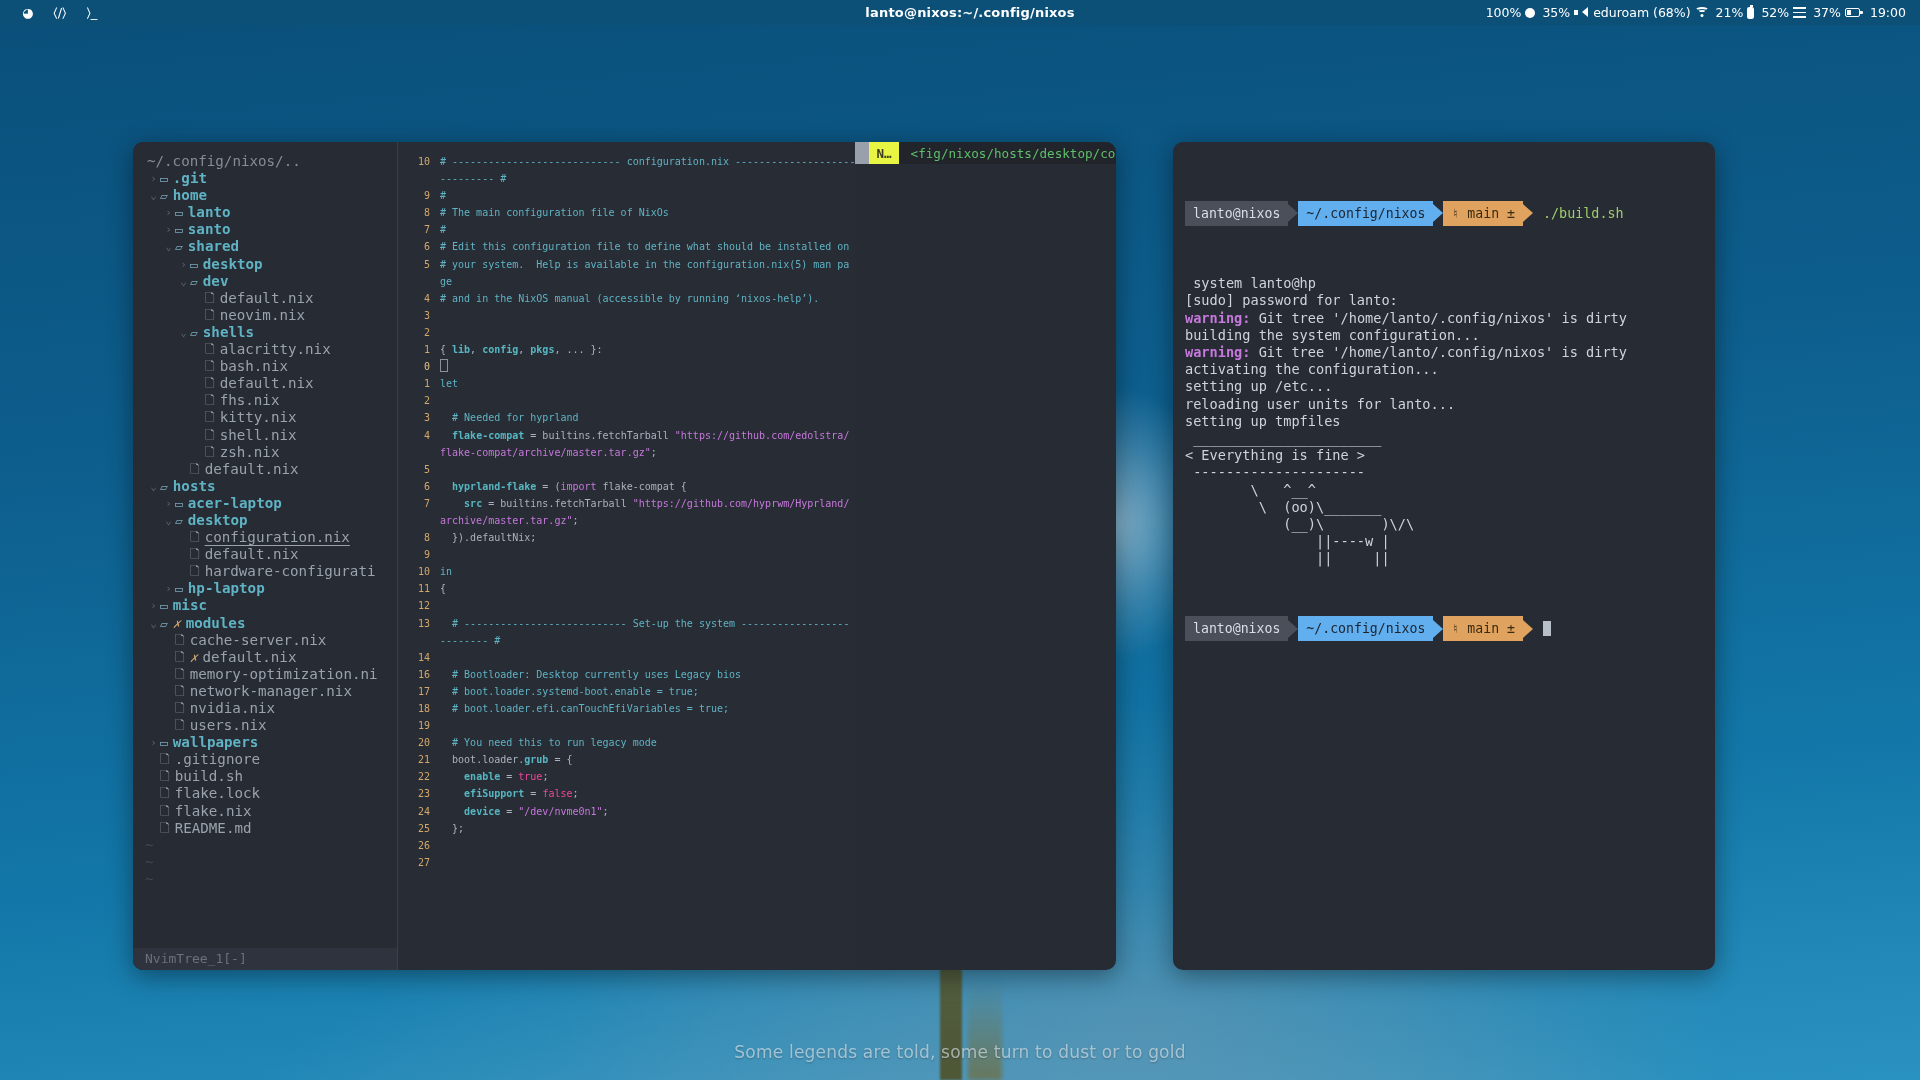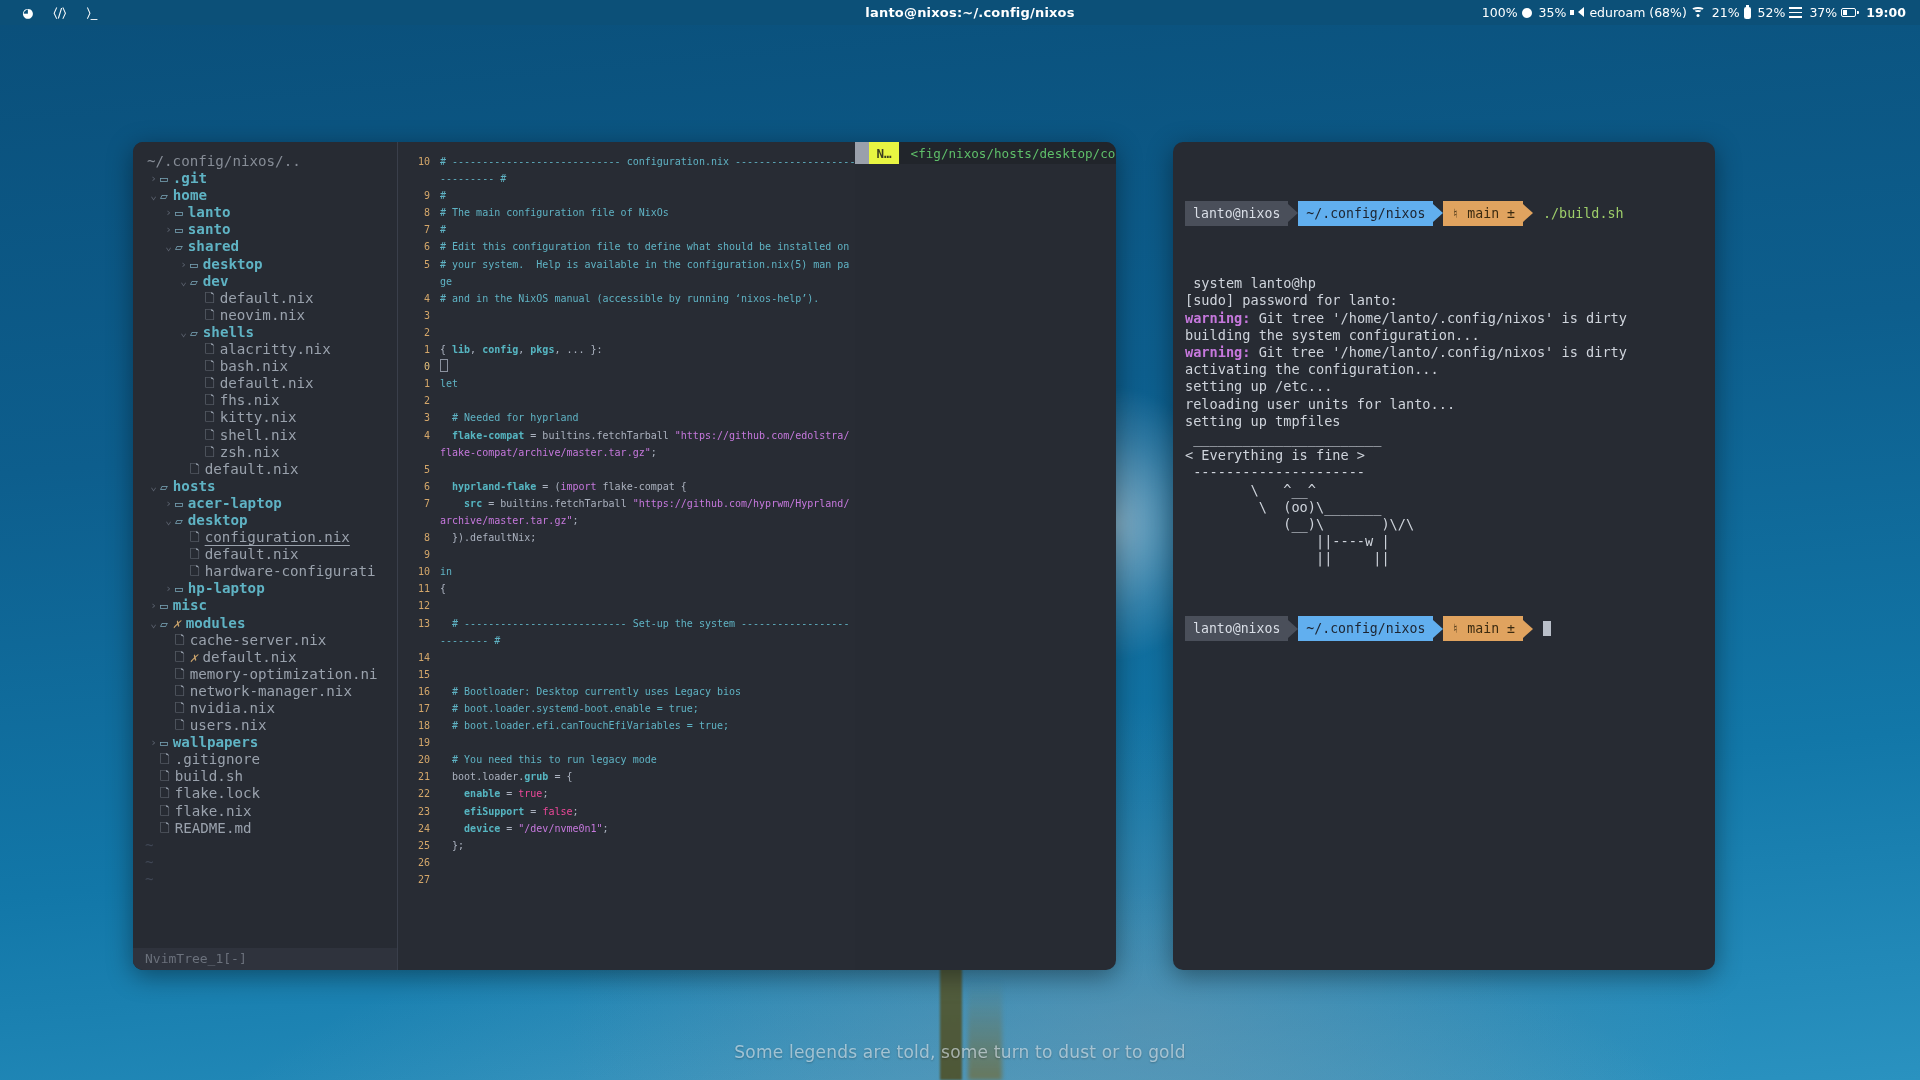--- a/index.html
+++ b/index.html
@@ -58,21 +58,21 @@
   #topbar-title{
     position:absolute; left:0; right:0; text-align:center;
     font-weight:bold; font-size:13px; letter-spacing:.2px;padding-left:20px;
   }
   #topbar-right{
     margin-left:auto; display:flex; align-items:center; gap:7px;
     padding-right:14px; position:relative; z-index:2;
   }
   .tb-item{ display:flex; align-items:center; gap:4px; white-space:nowrap; }
   .tb-val{ font-size:12.5px; }
-  #tb-clock{ font-weight:bold; font-size:12.5px; margin-left:3px; }
+  #tb-clock{ font-weight:normal; font-size:12.5px; margin-left:3px; }
 
   
   .ico-circle{ width:10px;height:10px;border-radius:50%;background:#fff;display:inline-block; }
   .ico-vol{ display:inline-block; width:12px;height:11px; position:relative; }
   .ico-vol:before{content:"";position:absolute;left:0;top:3px;width:4px;height:5px;background:#fff;}
   .ico-vol:after{content:"";position:absolute;left:3px;top:0;border:5px solid transparent;border-right:6px solid #fff;}
   .ico-wifi{ display:inline-block;width:14px;height:11px;position:relative;}
   .ico-wifi i{position:absolute;border:2px solid #fff;border-bottom-color:transparent;border-left-color:transparent;border-right-color:transparent;border-radius:50% 50% 0 0;left:50%;transform:translateX(-50%);}
   .ico-wifi i:nth-child(1){width:14px;height:7px;top:0;}
   .ico-wifi i:nth-child(2){width:8px;height:4px;top:3px;}
@@ -487,21 +487,20 @@
             <div class="crow"><span class="cnum">7</span><span class="ctext">    <span class="id">src</span><span class="pl"> = builtins.fetchTarball </span><span class="str">"https://github.com/hyprwm/Hyprland/</span></span></div>
             <div class="crow"><span class="cnum"></span><span class="ctext"><span class="str">archive/master.tar.gz"</span><span class="pl">;</span></span></div>
             <div class="crow"><span class="cnum">8</span><span class="ctext">  <span class="pl">}).defaultNix;</span></span></div>
             <div class="crow"><span class="cnum">9</span><span class="ctext"></span></div>
             <div class="crow"><span class="cnum">10</span><span class="ctext"><span class="cm">in</span></span></div>
             <div class="crow"><span class="cnum">11</span><span class="ctext"><span class="pl">{</span></span></div>
             <div class="crow"><span class="cnum">12</span><span class="ctext"></span></div>
             <div class="crow"><span class="cnum">13</span><span class="ctext">  <span class="cm"># --------------------------- Set-up the system ------------------</span></span></div>
             <div class="crow"><span class="cnum"></span><span class="ctext"><span class="cm">-------- #</span></span></div>
             <div class="crow"><span class="cnum">14</span><span class="ctext"></span></div>
-            <div class="crow"><span class="cnum">15</span><span class="ctext"></span></div>
             <div class="crow"><span class="cnum">16</span><span class="ctext">  <span class="cm"># Bootloader: Desktop currently uses Legacy bios</span></span></div>
             <div class="crow"><span class="cnum">17</span><span class="ctext">  <span class="cm"># boot.loader.systemd-boot.enable = true;</span></span></div>
             <div class="crow"><span class="cnum">18</span><span class="ctext">  <span class="cm"># boot.loader.efi.canTouchEfiVariables = true;</span></span></div>
             <div class="crow"><span class="cnum">19</span><span class="ctext"></span></div>
             <div class="crow"><span class="cnum">20</span><span class="ctext">  <span class="cm"># You need this to run legacy mode</span></span></div>
             <div class="crow"><span class="cnum">21</span><span class="ctext">  <span class="pl">boot.loader.</span><span class="id">grub</span><span class="pl"> = {</span></span></div>
             <div class="crow"><span class="cnum">22</span><span class="ctext">    <span class="id">enable</span><span class="pl"> = </span><span class="bool">true</span><span class="pl">;</span></span></div>
             <div class="crow"><span class="cnum">23</span><span class="ctext">    <span class="id">efiSupport</span><span class="pl"> = </span><span class="bool">false</span><span class="pl">;</span></span></div>
             <div class="crow"><span class="cnum">24</span><span class="ctext">    <span class="id">device</span><span class="pl"> = </span><span class="str">"/dev/nvme0n1"</span><span class="pl">;</span></span></div>
             <div class="crow"><span class="cnum">25</span><span class="ctext">  <span class="pl">};</span></span></div>

